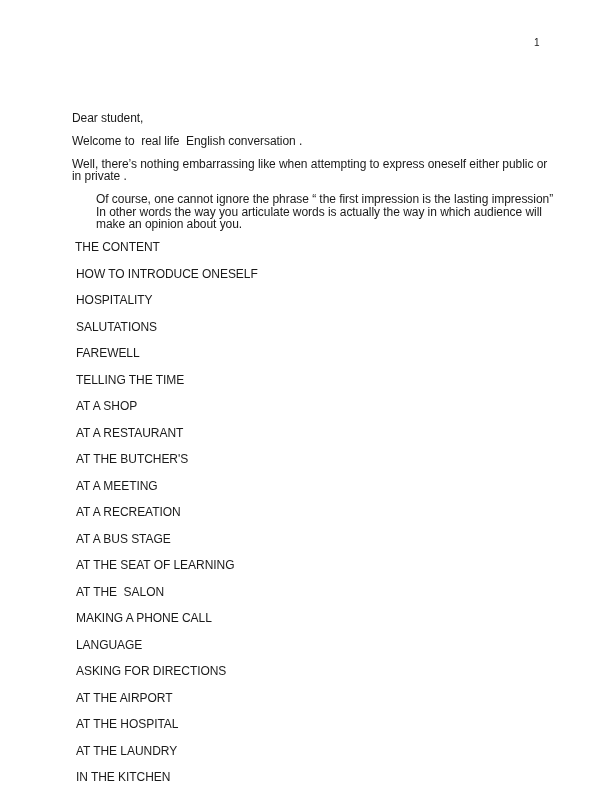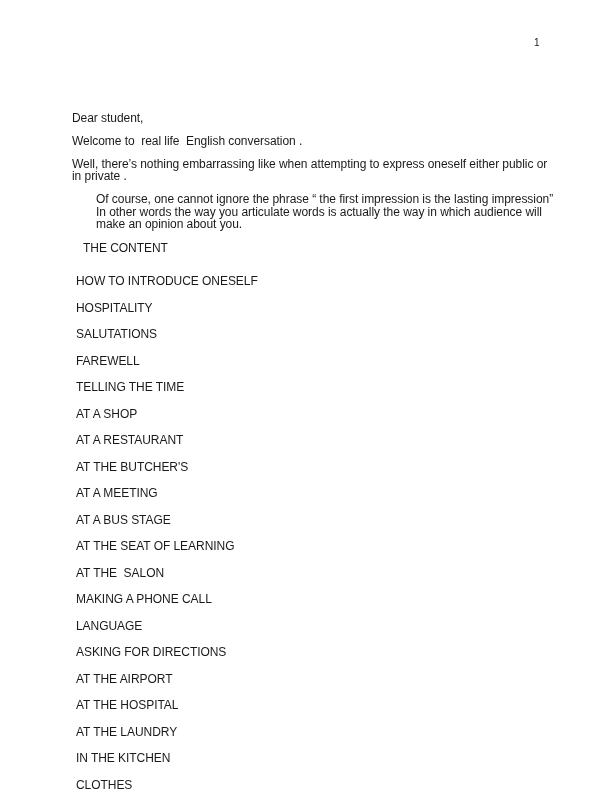--- a/index.html
+++ b/index.html
@@ -30,21 +30,21 @@
       letter-spacing: -0.05px;
     }
     .para {
       margin: 0 0 10.5px 0;
       line-height: 12.5px;
       white-space: pre-wrap;
     }
     .para.greeting { margin-bottom: 10px; }
     .para.wide { width: 470px; margin-left: 24px; }
     .toc-heading {
-      margin: 11px;
+      margin: 3px;
       line-height: 12.5px;
       height: 22.5px;
     }
     .toc-list {
       list-style: none;
       margin: 0;
       padding: 0;
     }
     .toc-item {
       margin: 4px;
@@ -69,20 +69,21 @@
   <ul class="toc-list">
     <li class="toc-item">HOW TO INTRODUCE ONESELF</li>
     <li class="toc-item">HOSPITALITY</li>
     <li class="toc-item">SALUTATIONS</li>
     <li class="toc-item">FAREWELL</li>
     <li class="toc-item">TELLING THE TIME</li>
     <li class="toc-item">AT A SHOP</li>
     <li class="toc-item">AT A RESTAURANT</li>
     <li class="toc-item">AT THE BUTCHER'S</li>
     <li class="toc-item">AT A MEETING</li>
+    <li class="toc-item">AT A RECREATION</li>
     <li class="toc-item">AT A BUS STAGE</li>
     <li class="toc-item">AT THE SEAT OF LEARNING</li>
     <li class="toc-item">AT THE  SALON</li>
     <li class="toc-item">MAKING A PHONE CALL</li>
     <li class="toc-item">LANGUAGE</li>
     <li class="toc-item">ASKING FOR DIRECTIONS</li>
     <li class="toc-item">AT THE AIRPORT</li>
     <li class="toc-item">AT THE HOSPITAL</li>
     <li class="toc-item">AT THE LAUNDRY</li>
     <li class="toc-item">IN THE KITCHEN</li>

